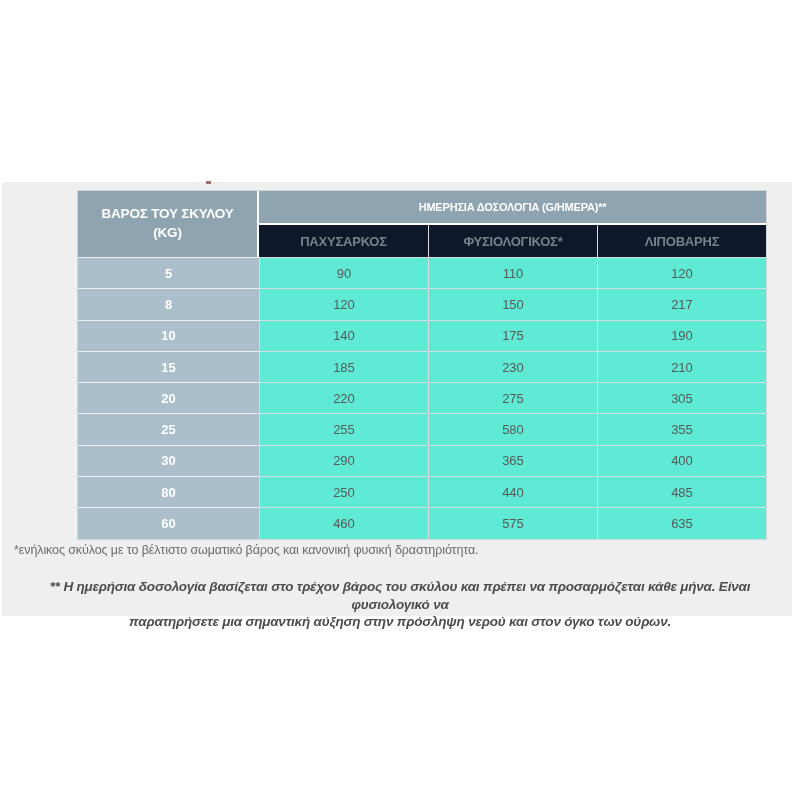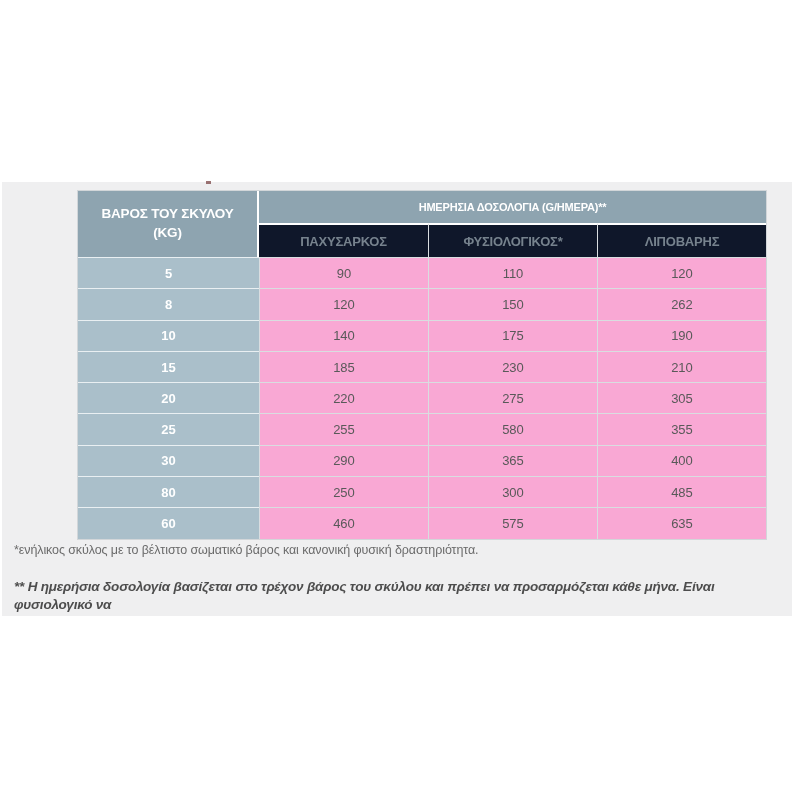--- a/index.html
+++ b/index.html
@@ -68,21 +68,21 @@
     border-top: 2px solid #ffffff;
     border-left: 1px solid var(--grid-border, #d9dde0);
   }
   th.sub-head:first-of-type { border-left: none; }
   tbody td {
     height: 31.3px;
     font-size: 13px;
     color: var(--data-text, #595959);
     border-top: 1px solid var(--grid-border, #d9dde0);
     border-left: 1px solid var(--grid-border, #d9dde0);
-    background: #f9a8d4;
+    background: #5eead4;
   }
   tbody td.wcell {
     background: var(--weight-col-bg, #aabfca);
     color: #ffffff;
     font-weight: bold;
     font-size: 13px;
     border-top: 1px solid #e9eff2;
     border-left: none;
   }
   .note-1 {
@@ -96,20 +96,21 @@
   .note-2 {
     position: absolute;
     left: 14px; top: 578px;
     width: 772px;
     font-size: 13.5px;
     font-weight: bold;
     font-style: italic;
     color: #4d4d4d;
     line-height: 17.5px;
     letter-spacing: -0.2px;
+    text-align: center;
   }
 </style>
 </head>
 <body>
 
 <div class="section"></div>
 <div class="artifact-dot"></div>
 
 <table class="dose-table">
   <colgroup>
@@ -136,21 +137,21 @@
       <tr>
         <td class="wcell">5</td>
         <td>90</td>
         <td>110</td>
         <td>120</td>
       </tr>
       <tr>
         <td class="wcell">8</td>
         <td>120</td>
         <td>150</td>
-        <td>262</td>
+        <td>217</td>
       </tr>
       <tr>
         <td class="wcell">10</td>
         <td>140</td>
         <td>175</td>
         <td>190</td>
       </tr>
       <tr>
         <td class="wcell">15</td>
         <td>185</td>
@@ -171,28 +172,29 @@
       </tr>
       <tr>
         <td class="wcell">30</td>
         <td>290</td>
         <td>365</td>
         <td>400</td>
       </tr>
       <tr>
         <td class="wcell">80</td>
         <td>250</td>
-        <td>300</td>
+        <td>440</td>
         <td>485</td>
       </tr>
       <tr>
         <td class="wcell">60</td>
         <td>460</td>
         <td>575</td>
         <td>635</td>
       </tr>
     </tbody>
 </table>
 
 <div class="note-1">*ενήλικος σκύλος με το βέλτιστο σωματικό βάρος και κανονική φυσική δραστηριότητα.</div>
 <div class="note-2">
   <div>** Η ημερήσια δοσολογία βασίζεται στο τρέχον βάρος του σκύλου και πρέπει να προσαρμόζεται κάθε μήνα. Είναι φυσιολογικό να</div>
+  <div>παρατηρήσετε μια σημαντική αύξηση στην πρόσληψη νερού και στον όγκο των ούρων.</div>
 </div>
 
 </body></html>

